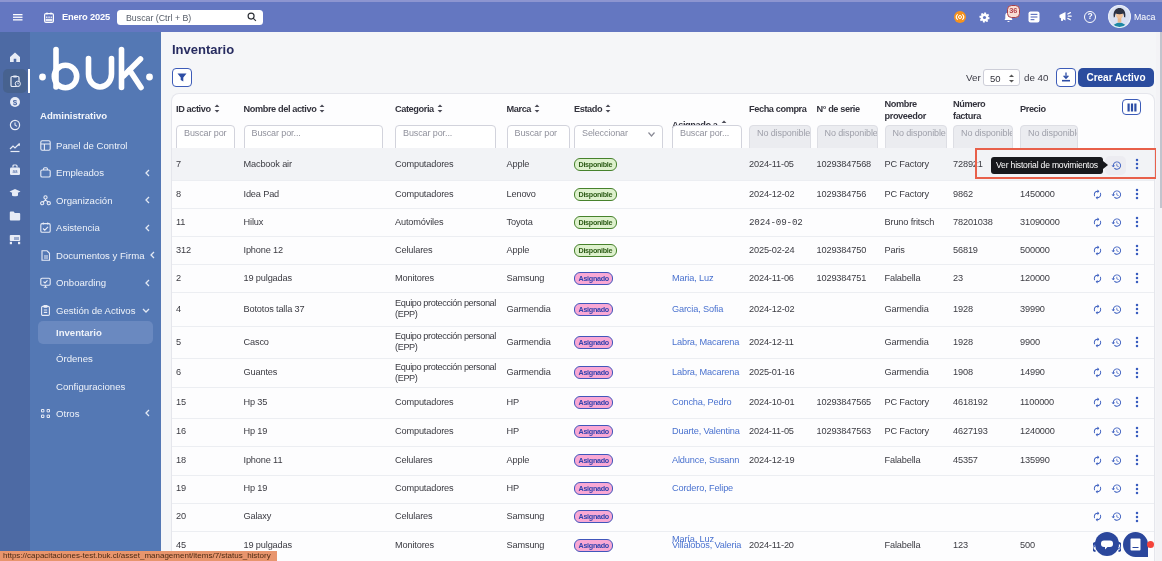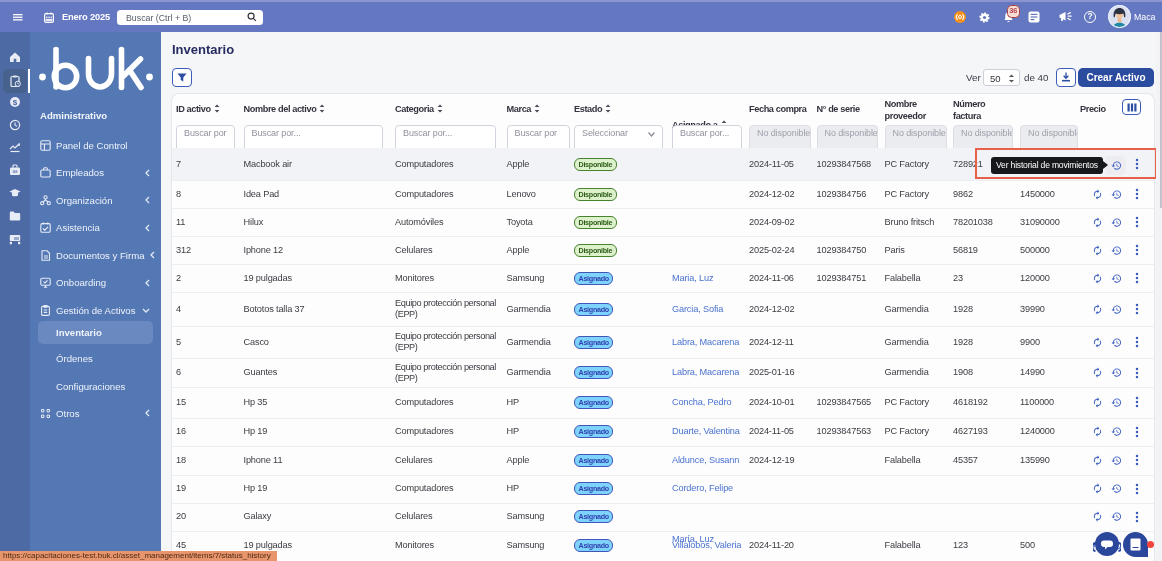--- a/index.html
+++ b/index.html
@@ -12,21 +12,21 @@
 #content{left:161px;top:32px;width:1001px;height:529px;background:#f5f6f8;}
 .white{color:#fff;}
 .mi{position:absolute;color:#eef2f9;font-size:9.6px;white-space:nowrap;}
 .hcell{position:absolute;font-weight:bold;font-size:9.2px;letter-spacing:-0.4px;color:#33333d;white-space:nowrap;}
 .inp{position:absolute;height:28px;background:#fff;border:1px solid #d2d3dc;border-radius:4px;font-size:9px;letter-spacing:-0.1px;color:#90919c;line-height:15px;padding-left:7px;white-space:nowrap;overflow:hidden;}
 .dinp{background:#ebecf0;border-color:#dddee4;color:#9fa0aa;}
 .cell{position:absolute;font-size:9.2px;letter-spacing:-0.15px;color:#3b3b42;white-space:nowrap;}
 .link{color:#4a72cf;}
 .badge{position:absolute;font-size:7.2px;letter-spacing:-0.3px;font-weight:bold;border-radius:6px;padding:0 3.5px;height:13px;line-height:12.5px;}
 .bgreen{background:#def1cd;border:1px solid #47822c;color:#2d5c17;}
-.bblue{background:#7dd3fc;border:1px solid #4156bb;color:#3143ae;}
+.bblue{background:#f9a8d4;border:1px solid #4156bb;color:#3143ae;}
 .rowline{position:absolute;left:172px;width:982px;height:1px;background:#eceef2;}
 </style></head><body>
 <div class="abs" id="topbar"></div>
 <div class="abs" id="topstrip"></div>
 <div class="abs" id="iconstrip"></div>
 <div class="abs" id="sidebar"></div>
 <div class="abs" id="content"></div>
 
 <svg class="abs" style="left:13px;top:14px" width="10" height="7" viewBox="0 0 10 7">
     <rect x="0" y="0" width="9.5" height="1.3" fill="#fff"></rect>
@@ -278,21 +278,21 @@
       <path d="M3,8.5 L0.6,6 H5.4 Z" fill="#4a4a55"></path>
     </svg></div>
 <div class="hcell" style="left:672.0px;top:120px;">Asignado a<svg style="display:inline-block;vertical-align:-1px;margin-left:3px" width="6" height="9" viewBox="0 0 6 9">
       <path d="M3,0.5 L5.4,3 H0.6 Z" fill="#4a4a55"></path>
       <path d="M3,8.5 L0.6,6 H5.4 Z" fill="#4a4a55"></path>
     </svg></div>
 <div class="hcell" style="left:749.0px;top:104px;">Fecha compra</div>
 <div class="hcell" style="left:816.5px;top:104px;">N° de serie</div>
 <div class="hcell" style="left:884.5px;top:99px;line-height:11.5px;">Nombre<br>proveedor</div>
 <div class="hcell" style="left:953.0px;top:99px;line-height:11.5px;">Número<br>factura</div>
-<div class="hcell" style="left:1080px;top:104px;">Precio</div>
+<div class="hcell" style="left:1020.0px;top:104px;">Precio</div>
 <div class="inp" style="left:176px;top:125px;width:59px;">Buscar por</div>
 <div class="inp" style="left:243.5px;top:125px;width:139px;">Buscar por...</div>
 <div class="inp" style="left:395px;top:125px;width:101px;">Buscar por...</div>
 <div class="inp" style="left:506.5px;top:125px;width:63px;">Buscar por</div>
 <div class="inp" style="left:574px;top:125px;width:89px;">Seleccionar<svg style="position:absolute;right:7px;top:6px" width="7" height="5" viewBox="0 0 7 5">
       <path d="M0.5,0.5 L3.5,4 L6.5,0.5" stroke="#8a8b96" stroke-width="1.2" fill="none"></path>
     </svg></div>
 <div class="inp" style="left:672px;top:125px;width:70px;">Buscar por...</div>
 <div class="inp dinp" style="left:749.0px;top:125px;width:62px;">No disponible</div>
 <div class="inp dinp" style="left:816.5px;top:125px;width:61px;">No disponible</div>
@@ -331,21 +331,21 @@
     <circle cx="2" cy="2" r="1.25" fill="#3a5dbf"></circle>
     <circle cx="2" cy="6" r="1.25" fill="#3a5dbf"></circle>
     <circle cx="2" cy="10" r="1.25" fill="#3a5dbf"></circle>
   </svg>
 <div class="rowline" style="top:236.0px;"></div>
 <div class="cell" style="left:176.0px;top:216.5px;">11</div>
 <div class="cell" style="left:243.5px;top:216.5px;">Hilux</div>
 <div class="cell" style="left:395.0px;top:216.5px;">Automóviles</div>
 <div class="cell" style="left:506.5px;top:217px;">Toyota</div>
 <div class="badge bgreen" style="left:574px;top:215.5px;">Disponible</div>
-<div class="cell" style="left:749.0px;top:216.5px;">2024-09-02</div>
+<div class="cell" style="left:749.0px;top:216.5px;font-family:Liberation Mono, monospace;">2024-09-02</div>
 <div class="cell" style="left:884.5px;top:216.5px;">Bruno fritsch</div>
 <div class="cell" style="left:953.0px;top:216.5px;">78201038</div>
 <div class="cell" style="left:1020.0px;top:216.5px;">31090000</div>
 <svg class="abs" style="left:1091.5px;top:216.5px" width="11" height="11" viewBox="0 0 24 24">
     <path d="M12 6v3l4-4-4-4v3c-4.42 0-8 3.58-8 8 0 1.57.46 3.03 1.24 4.26L6.7 14.8c-.45-.83-.7-1.79-.7-2.8 0-3.31 2.69-6 6-6zm6.76 1.74L17.3 9.2c.44.84.7 1.79.7 2.8 0 3.31-2.69 6-6 6v-3l-4 4 4 4v-3c4.42 0 8-3.58 8-8 0-1.57-.46-3.03-1.24-4.26z" fill="#3a5dbf"></path>
   </svg>
 <svg class="abs" style="left:1110.5px;top:216.5px" width="11" height="11" viewBox="0 0 24 24">
     <path d="M13 3c-4.97 0-9 4.03-9 9H1l3.89 3.89.07.14L9 12H6c0-3.87 3.13-7 7-7s7 3.13 7 7-3.13 7-7 7c-1.93 0-3.68-.79-4.94-2.06l-1.42 1.42C8.27 19.99 10.51 21 13 21c4.97 0 9-4.03 9-9s-4.03-9-9-9zm-1 5v5l4.28 2.54.72-1.21-3.5-2.08V8H12z" fill="#3a5dbf"></path>
   </svg>
 <svg class="abs" style="left:1134.5px;top:216.0px" width="4" height="12" viewBox="0 0 4 12">

